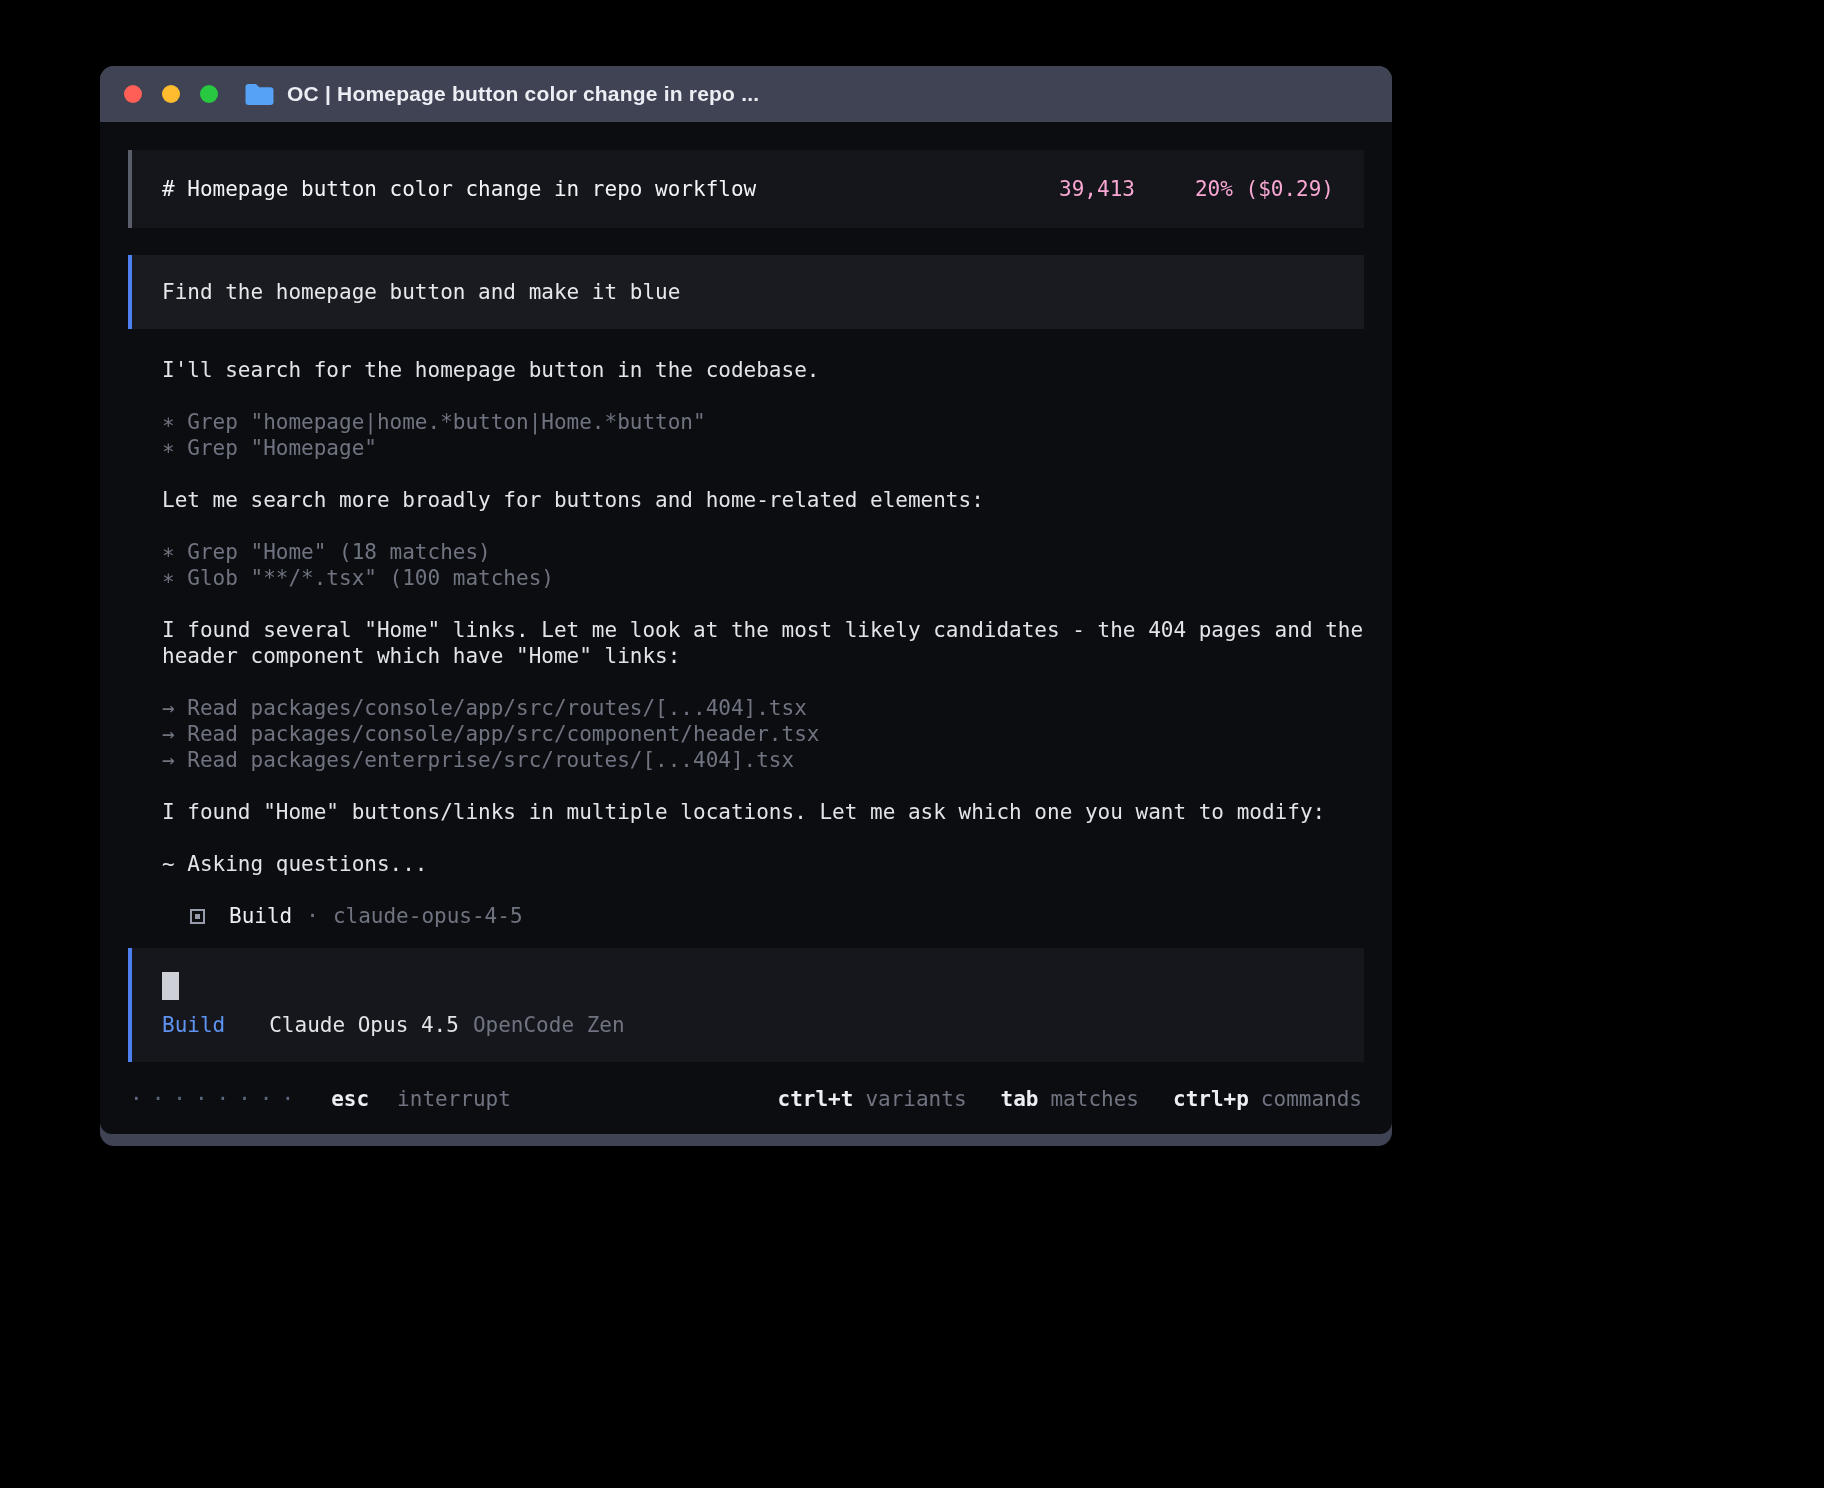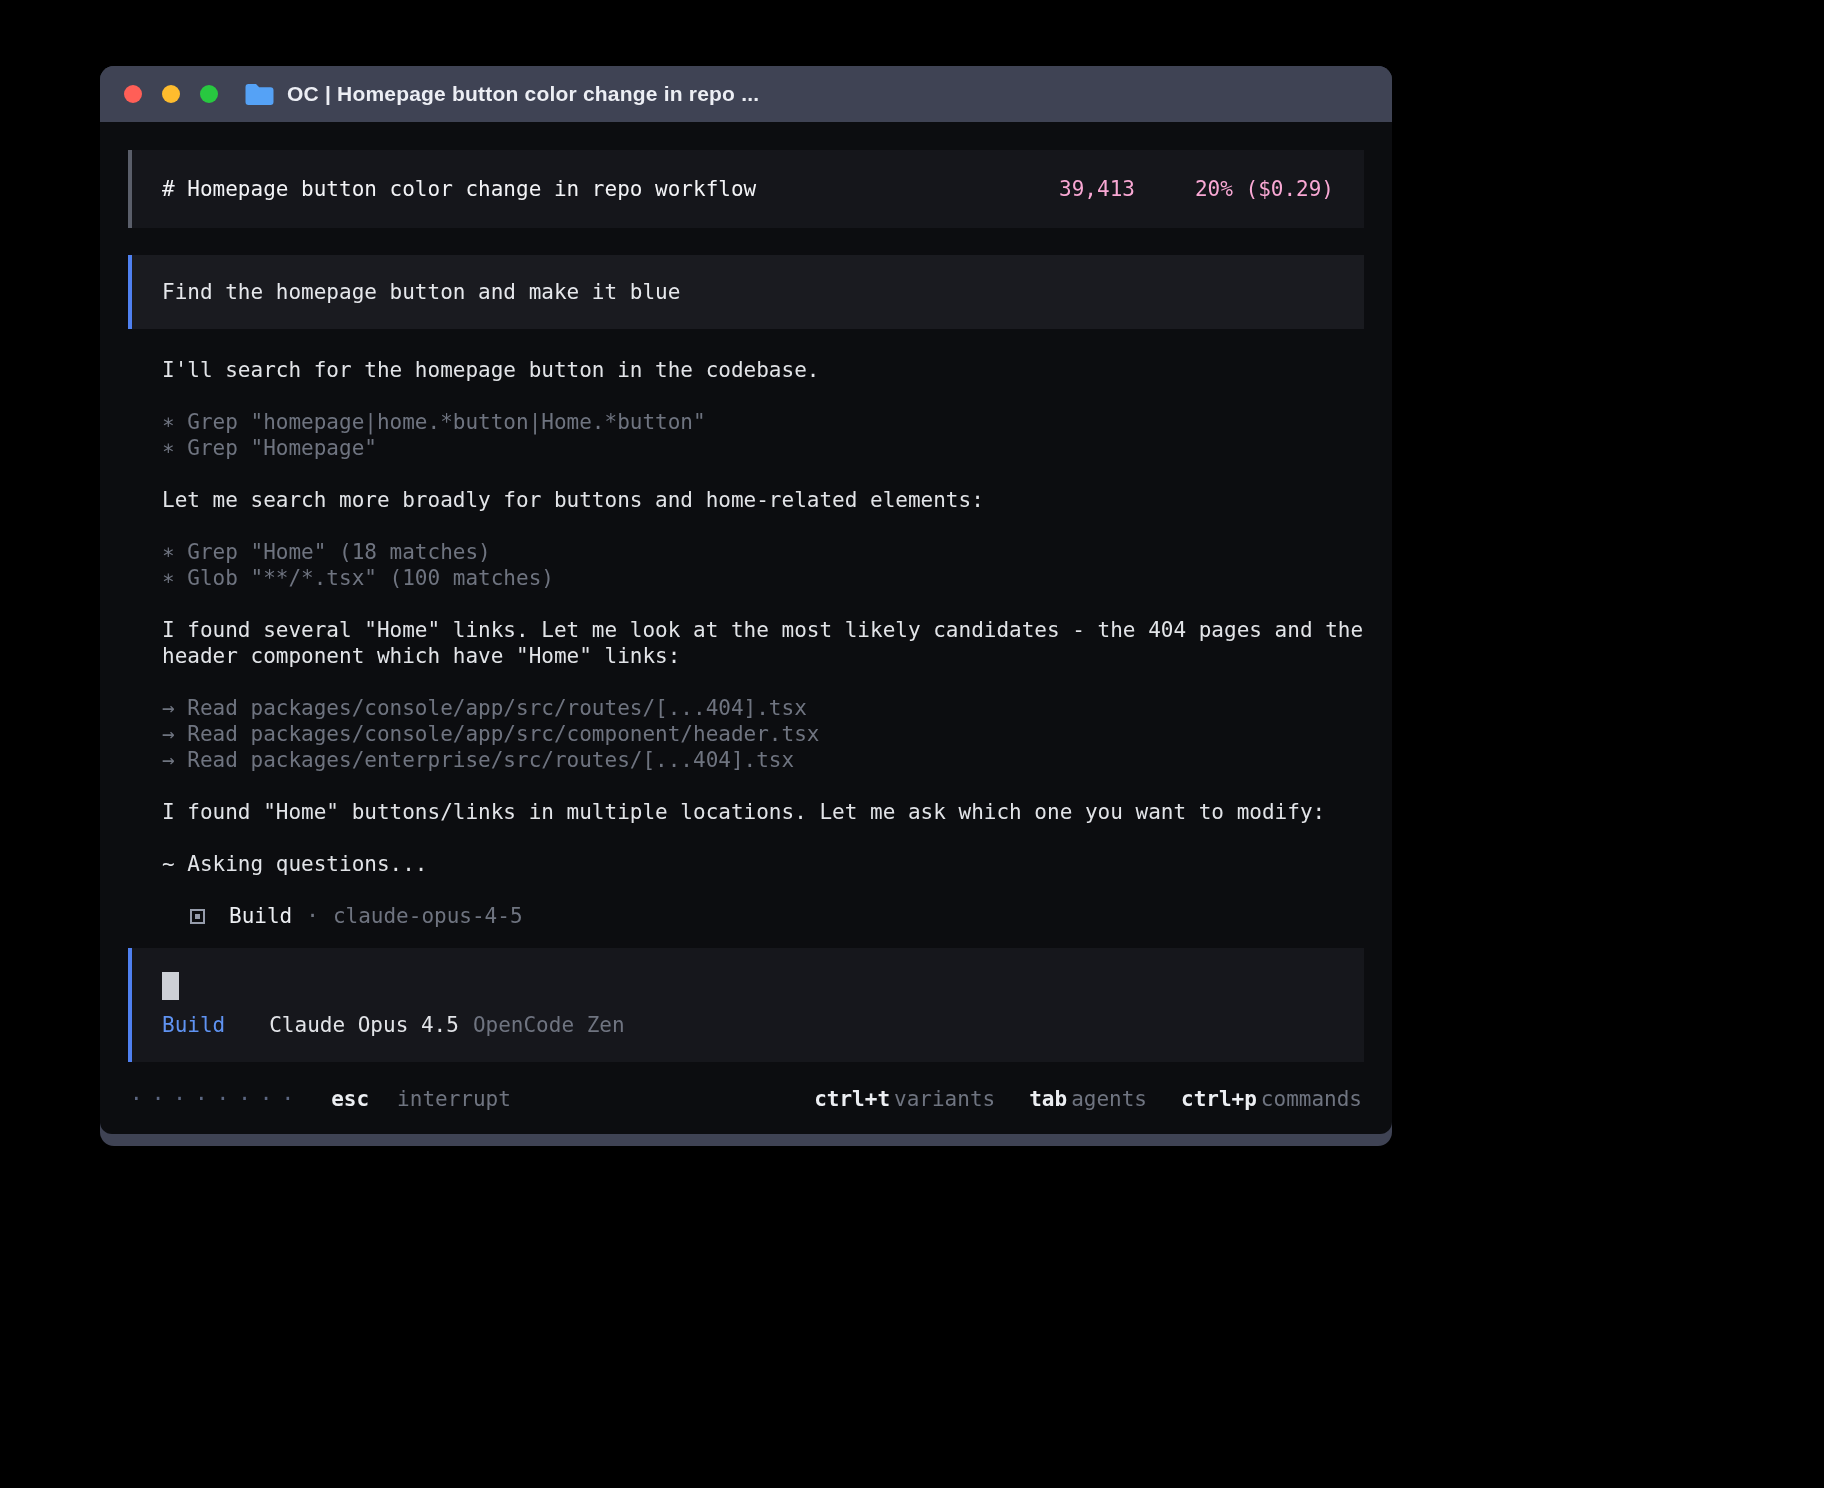--- a/index.html
+++ b/index.html
@@ -105,21 +105,21 @@
   .spinner-dots {
     color:#5c6782;
     letter-spacing:9px;
     white-space:nowrap;
   }
   .hint-key { color:#eceef2; font-weight:700; }
   .hint-label { color:#6f7480; }
   .footer-left { display:flex; align-items:center; gap:28px; }
   .interrupt-hint { display:flex; gap:28px; }
   .footer-right { margin-left:auto; display:flex; gap:34px; }
-  .shortcut { display:flex; gap:4px; white-space:nowrap; }
+  .shortcut { display:flex; gap:12px; white-space:nowrap; }
 </style>
 </head>
 <body>
 
 <div class="window">
 
   <div class="titlebar">
     <div class="lights">
       <span class="light light-close"></span>
       <span class="light light-min"></span>
@@ -213,21 +213,21 @@
           <span class="hint-label">interrupt</span>
         </span>
       </div>
       <div class="footer-right">
         <span class="shortcut">
           <span class="hint-key">ctrl+t</span>
           <span class="hint-label">variants</span>
         </span>
         <span class="shortcut">
           <span class="hint-key">tab</span>
-          <span class="hint-label">agents</span>
+          <span class="hint-label">matches</span>
         </span>
         <span class="shortcut">
           <span class="hint-key">ctrl+p</span>
           <span class="hint-label">commands</span>
         </span>
       </div>
     </div>
 
   </div>
 </div>

